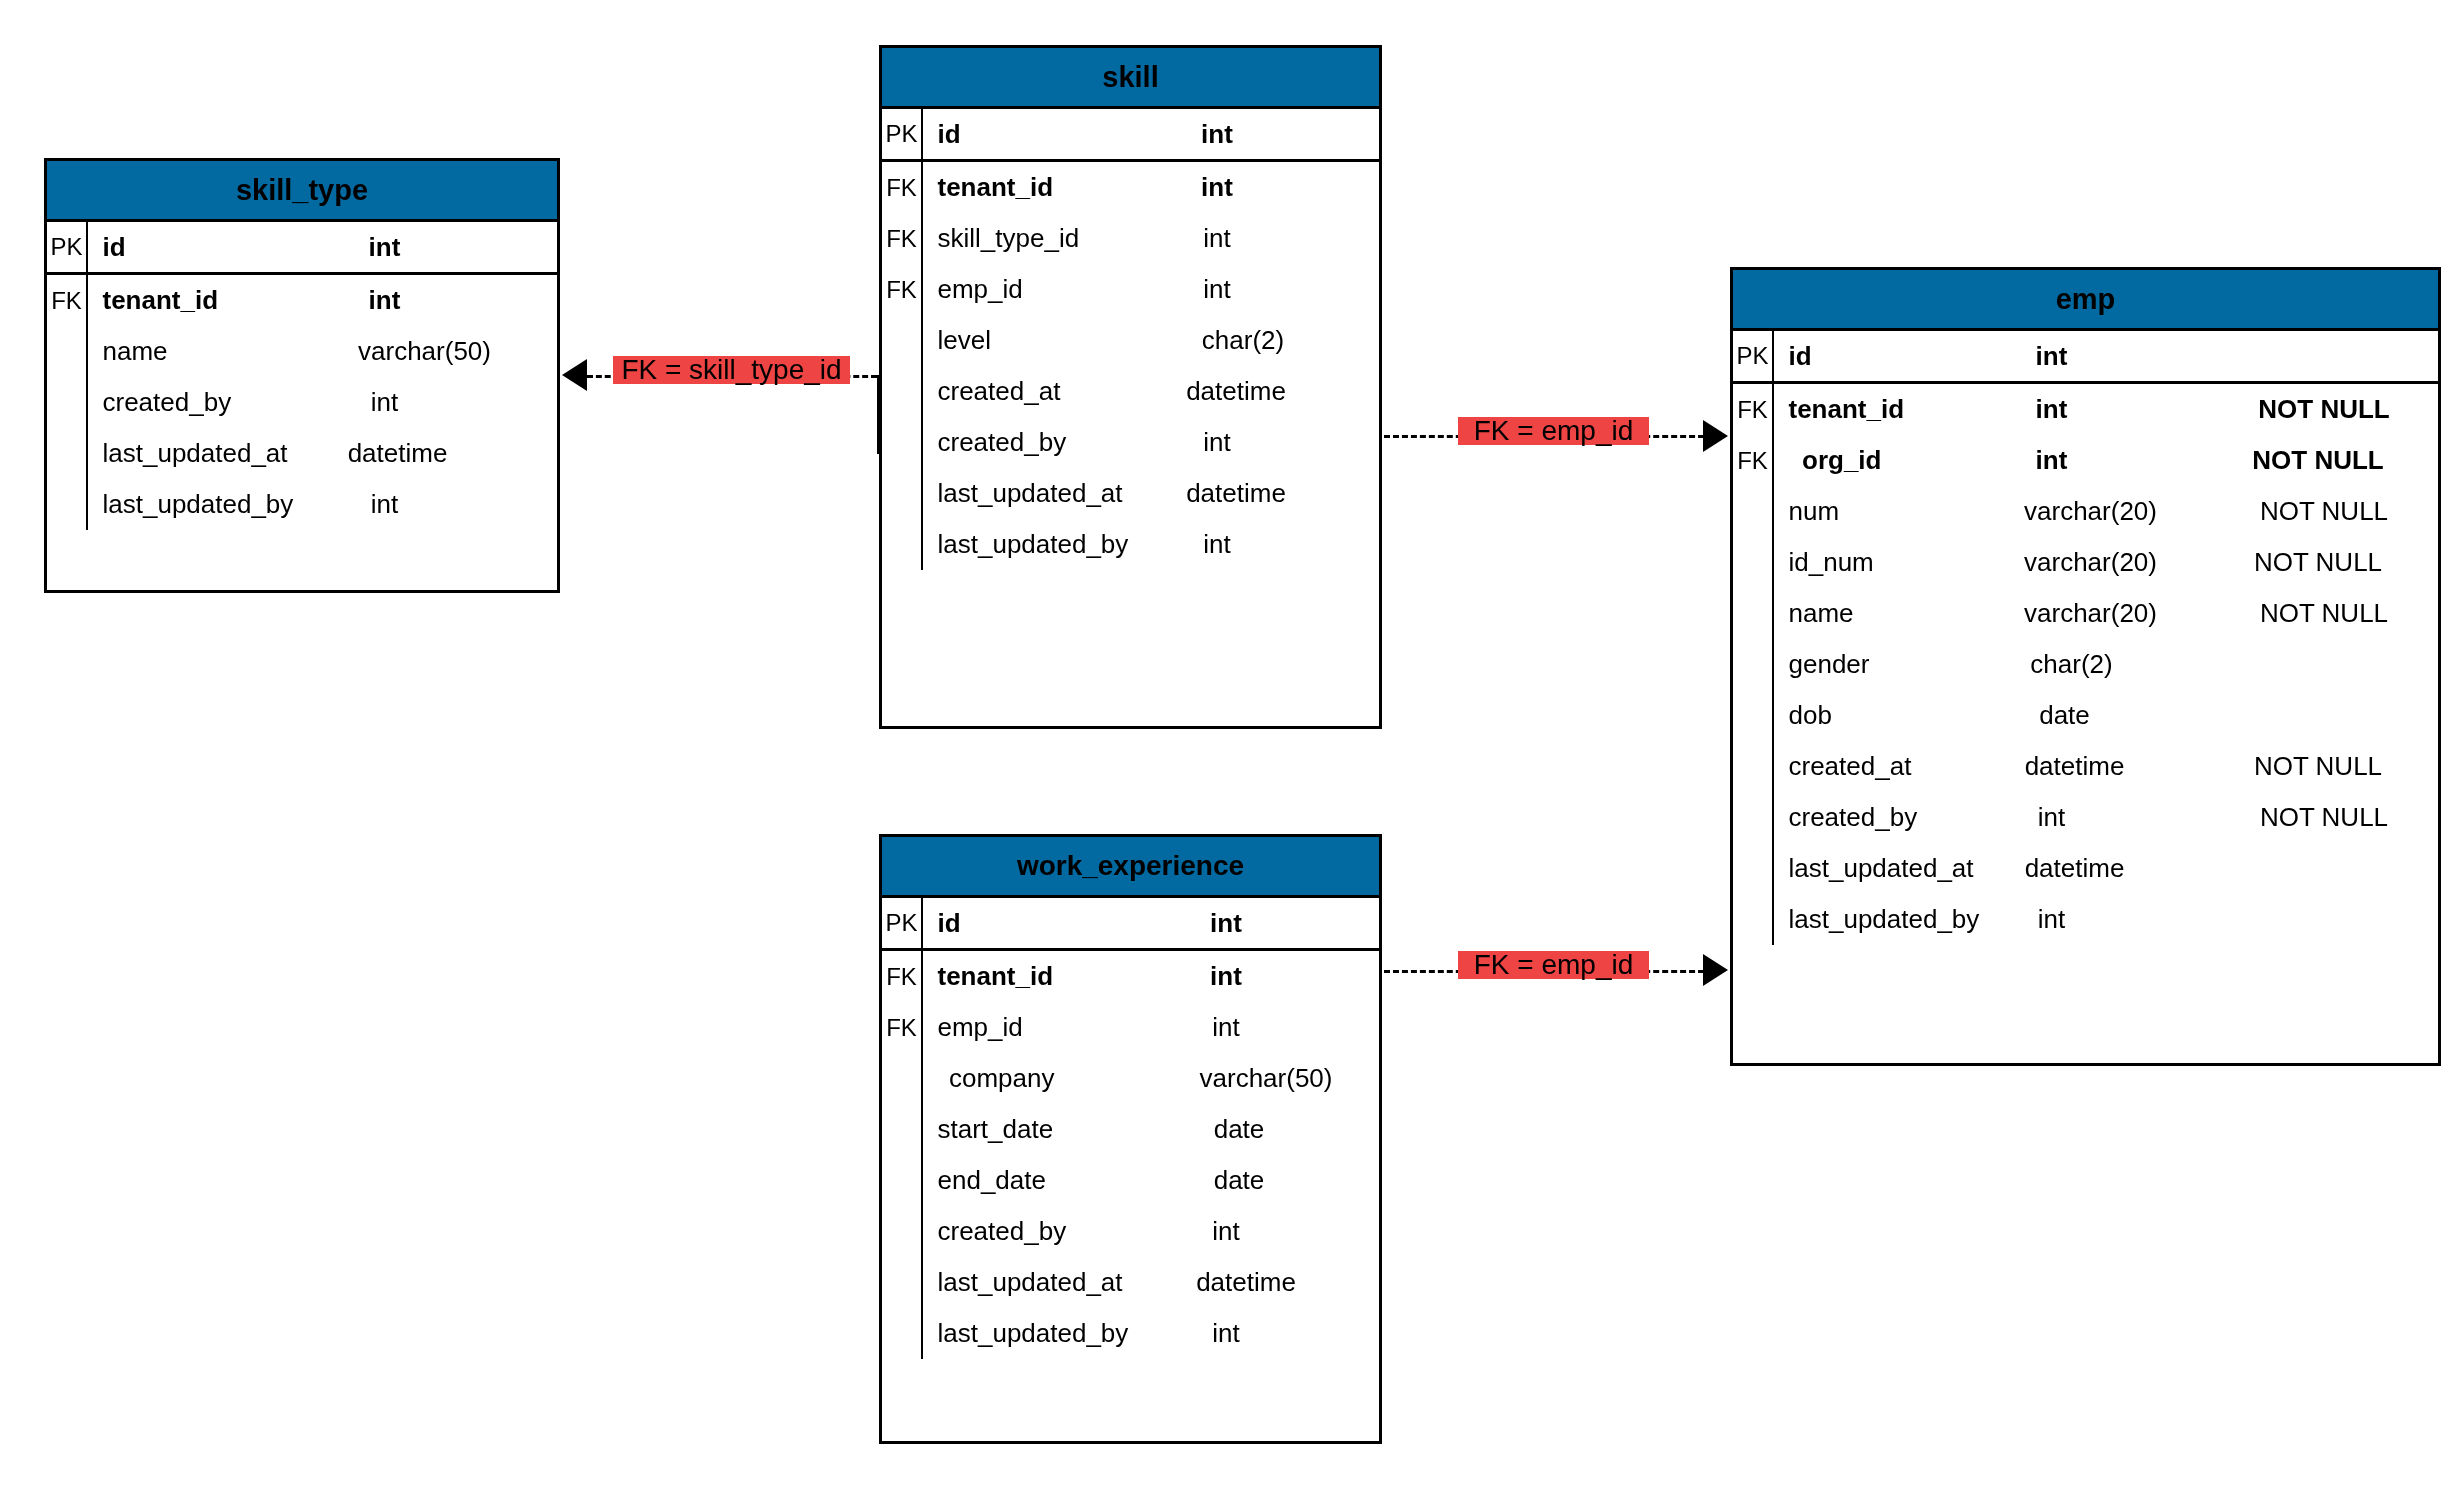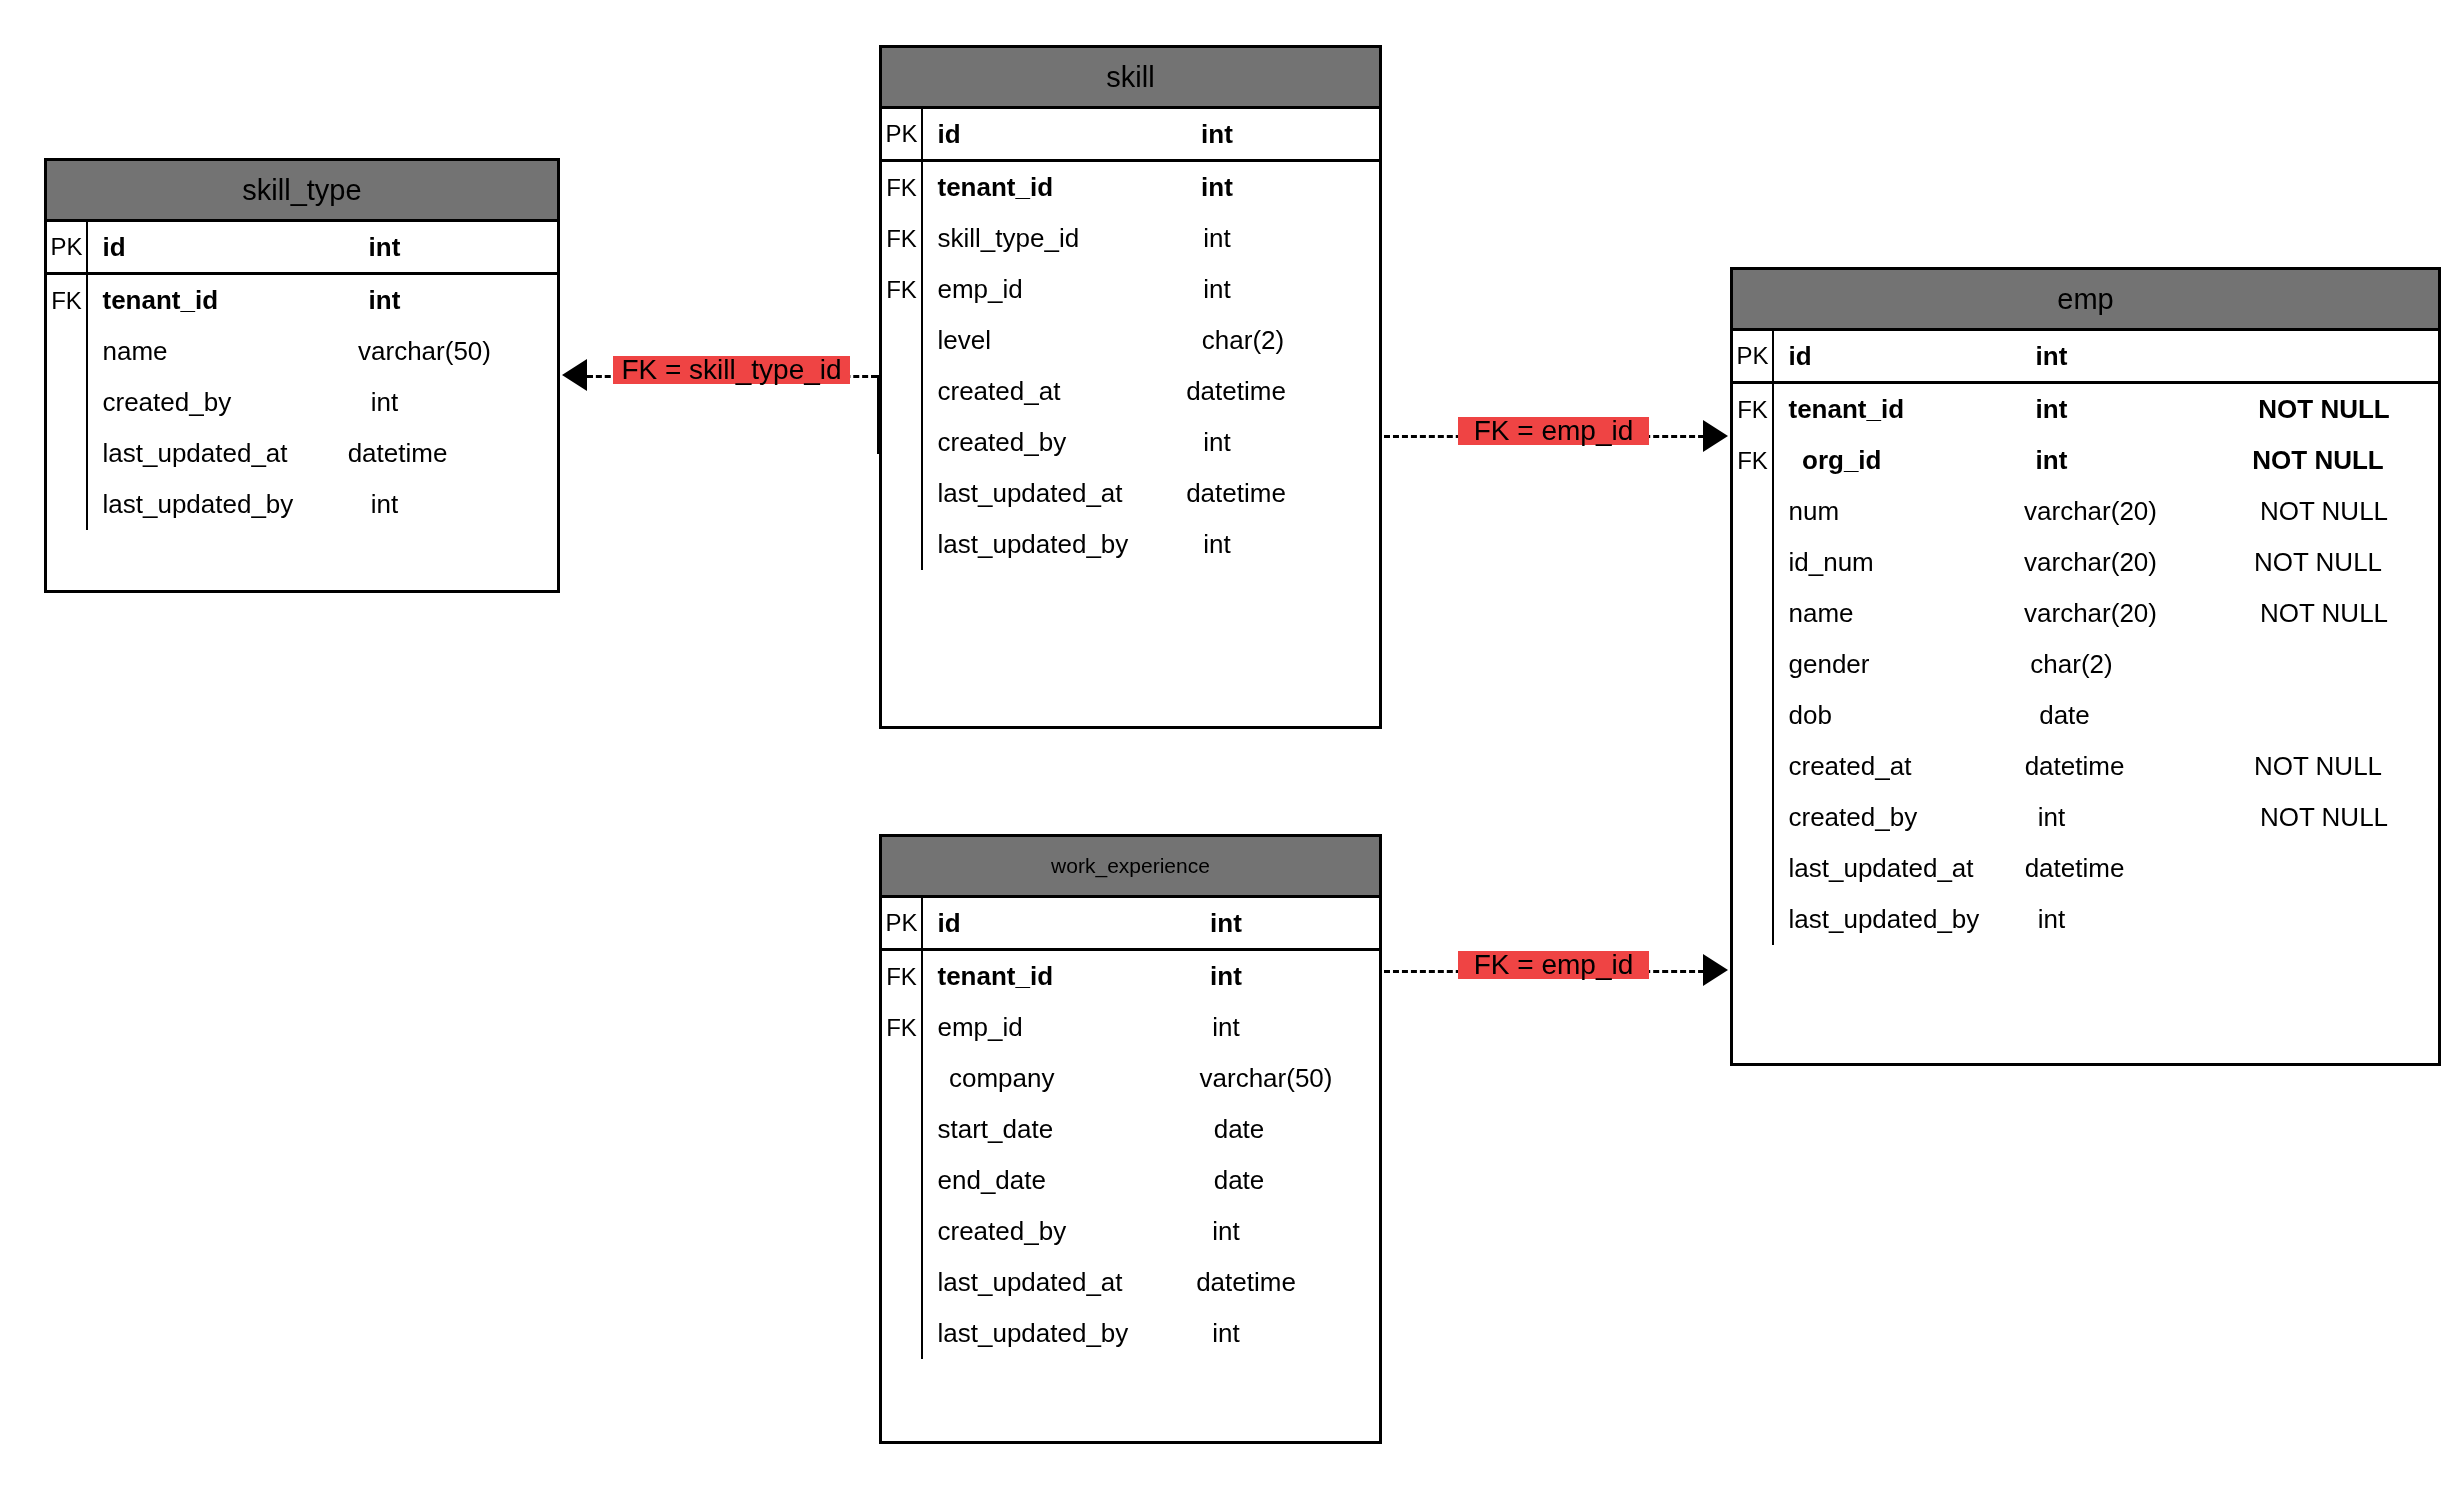--- a/index.html
+++ b/index.html
@@ -3,22 +3,22 @@
 <meta charset="utf-8">
 <style>
   html,body{margin:0;padding:0;background:#ffffff;}
   body{width:2462px;height:1491px;position:relative;overflow:hidden;
        font-family:"Liberation Sans","DejaVu Sans",sans-serif;color:#000;}
 
   .canvas{position:absolute;inset:0;}
 
   
   .entity{position:absolute;box-sizing:border-box;border:3.3px solid #000;background:#fff;}
-  .ent-header{box-sizing:border-box;width:100%;text-align:right;font-weight:normal;
-              background:#737373;border-bottom:3.3px solid #000;
+  .ent-header{box-sizing:border-box;width:100%;text-align:right;font-weight:bold;
+              background:#0369a1;border-bottom:3.3px solid #000;
               display:flex;align-items:center;justify-content:center;}
   .ent-rows{position:relative;}
   .ent-row{display:flex;align-items:center;box-sizing:border-box;width:100%;}
   .ent-row.pk-row{border-bottom:3.3px solid #000;}
   .key-cell{box-sizing:border-box;flex:0 0 auto;text-align:center;
             display:flex;align-items:center;justify-content:center;
             border-right:2.6px solid #000;align-self:stretch;}
   .key-cell.blank{border-right:2.6px solid #000;color:transparent;}
   .col-cell{box-sizing:border-box;flex:1 1 auto;display:flex;align-items:center;
             position:relative;}
@@ -259,21 +259,21 @@
           <div class="key-cell blank" style="width: 41px; font-size: 24px;"></div>
           <div class="col-cell">
             <span class="col-name" style="left: 14.5px; font-size: 26px;">last_updated_by</span>
             <span class="col-type" style="left: 152px; width: 251px; font-size: 26px;">int</span>
           </div>
         </div>
       </div>
   </div>
 
   <div class="entity" id="tbl-work_experience" style="left:879px;top:834px;width:503px;height:610px;">
-    <div class="ent-header" style="height:61px;font-size:21px;">work_experience</div>
+    <div class="ent-header" style="height:61px;font-size:28px;">work_experience</div>
     <div class="ent-rows" id="rows-work_experience">
         <div class="ent-row pk-row" style="height: 53px;">
           <div class="key-cell" style="width: 41px; font-size: 24px;">PK</div>
           <div class="col-cell">
             <span class="col-name bold" style="left: 14.5px; font-size: 26px;">id</span>
             <span class="col-type bold" style="left: 191px; width: 224px; font-size: 26px;">int</span>
           </div>
         </div>
         <div class="ent-row" style="height: 51px;">
           <div class="key-cell" style="width: 41px; font-size: 24px;">FK</div>

